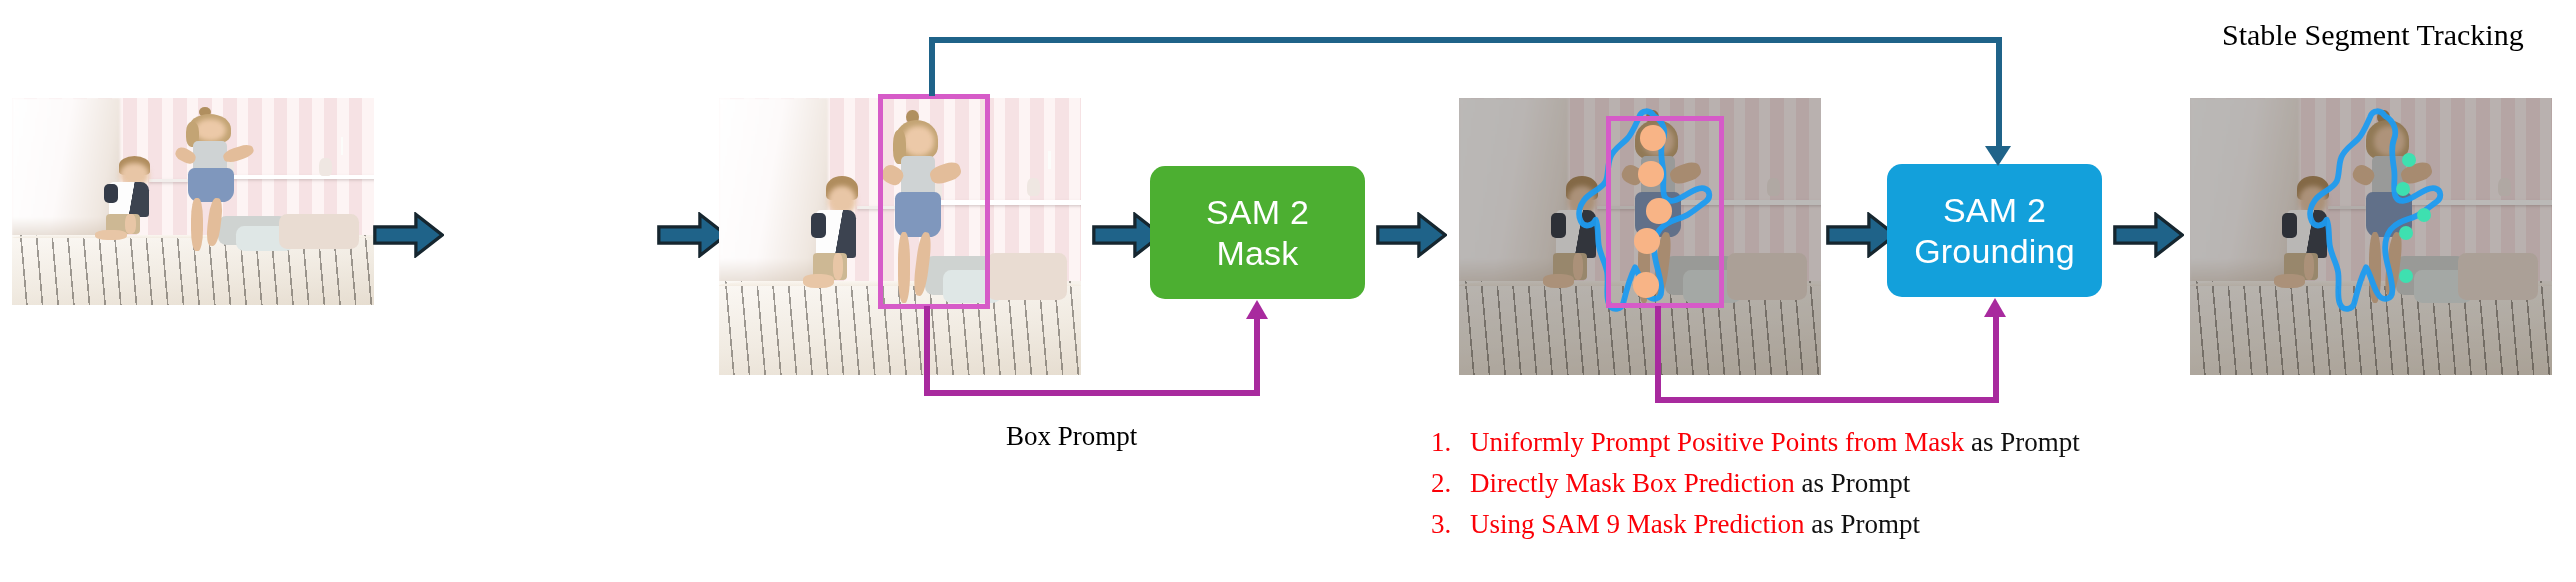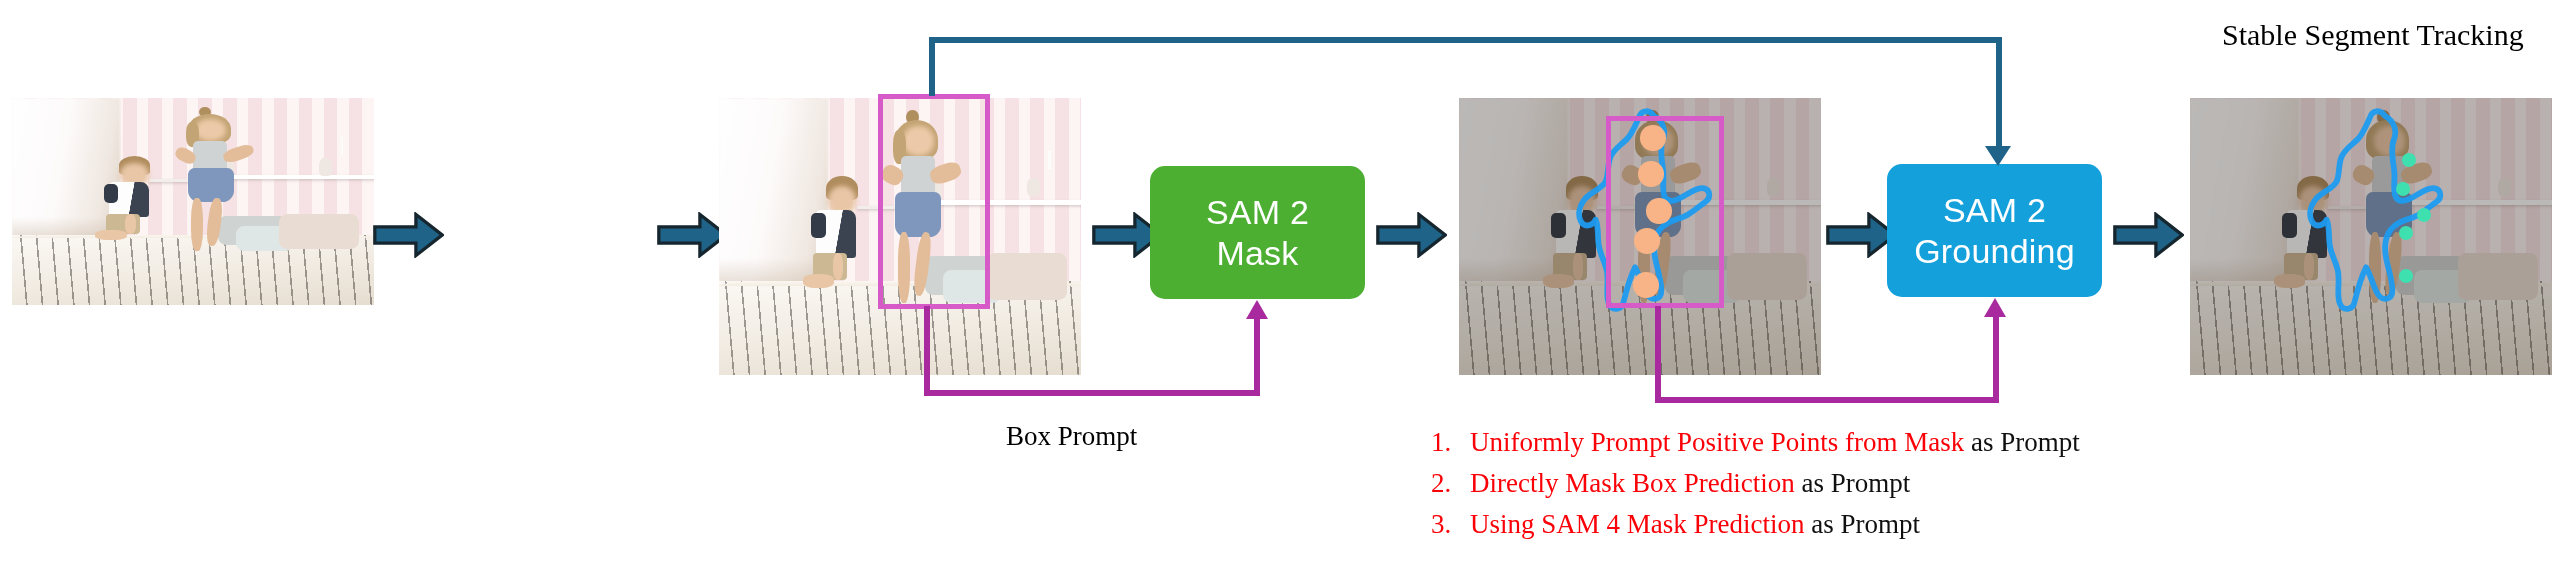--- a/index.html
+++ b/index.html
@@ -450,18 +450,18 @@
     <div class="note-row">
       <span class="note-num">1.</span>
       <span class="note-body"><span class="note-red">Uniformly Prompt Positive Points from Mask</span><span class="note-black"> as Prompt</span></span>
     </div>
     <div class="note-row" style="margin-top:8.2px;">
       <span class="note-num">2.</span>
       <span class="note-body"><span class="note-red">Directly Mask Box Prediction</span><span class="note-black"> as Prompt</span></span>
     </div>
     <div class="note-row" style="margin-top:8.2px;">
       <span class="note-num">3.</span>
-      <span class="note-body"><span class="note-red">Using SAM 4 Mask Prediction</span><span class="note-black"> as Prompt</span></span>
+      <span class="note-body"><span class="note-red">Using SAM 9 Mask Prediction</span><span class="note-black"> as Prompt</span></span>
     </div>
   </div>
 
 </div>
 
 
 </body></html>

